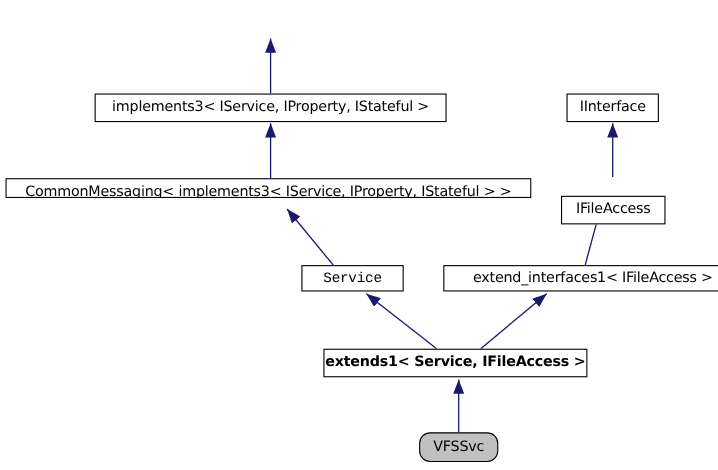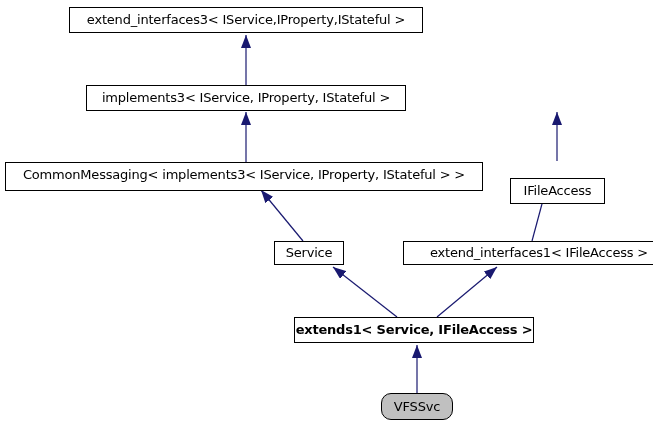--- a/index.html
+++ b/index.html
@@ -62,30 +62,30 @@
     <line x1="246" y1="85" x2="246" y2="35" marker-end="url(#arrow)"></line>
     <line x1="246" y1="162" x2="246" y2="112" marker-end="url(#arrow)"></line>
     <line x1="303" y1="241" x2="261" y2="190" marker-end="url(#arrow)"></line>
     <line x1="557" y1="161" x2="557" y2="112" marker-end="url(#arrow)"></line>
     <line x1="532" y1="241" x2="546" y2="189" marker-end="url(#arrow)"></line>
     <line x1="397" y1="317" x2="333" y2="267" marker-end="url(#arrow)"></line>
     <line x1="437" y1="317" x2="497" y2="267" marker-end="url(#arrow)"></line>
     <line x1="417" y1="393" x2="417" y2="345" marker-end="url(#arrow)"></line>
   </svg>
 
-  <div class="node" style="left:69px;  top:7px;   width:354px; height:26px; line-height:24px;">extend_interfaces3&lt; IService,IProperty,IStateful &gt;</div>
 
   <div class="node" style="left:86px;  top:85px;  width:320px; height:26px; line-height:24px;">implements3&lt; IService, IProperty, IStateful &gt;</div>
 
-  <div class="node" style="left:5px;   top:162px; width:478px; height:29px; line-height:24px;">CommonMessaging&lt; implements3&lt; IService, IProperty, IStateful &gt; &gt;</div>
+  <div class="node" style="left:5px;   top:162px; width:478px; height:18px; line-height:24px;">CommonMessaging&lt; implements3&lt; IService, IProperty, IStateful &gt; &gt;</div>
 
+  <div class="node" style="left:515px; top:85px;  width:84px;  height:26px; line-height:24px;">IInterface</div>
 
   <div class="node" style="left:510px; top:178px; width:95px;  height:26px; line-height:24px;">IFileAccess</div>
 
-  <div class="node" style="left:274px; top:241px; width:70px;  height:24px; line-height:22px;">Service</div>
+  <div class="node" style="left:274px; top:241px; width:93px;  height:24px; line-height:22px;font-family:Liberation Mono, monospace;">Service</div>
 
   <div class="node" style="left:403px; top:241px; width:272px; height:24px; line-height:22px;">extend_interfaces1&lt; IFileAccess &gt;</div>
 
   <div class="node" style="left:294px; top:317px; width:240px; height:26px; line-height:24px;font-weight:bold;">extends1&lt; Service, IFileAccess &gt;</div>
 
   <div class="node highlight" style="left:381px; top:393px; width:72px; height:27px; line-height:25px;">VFSSvc</div>
 
 </div>
 
 </body></html>

